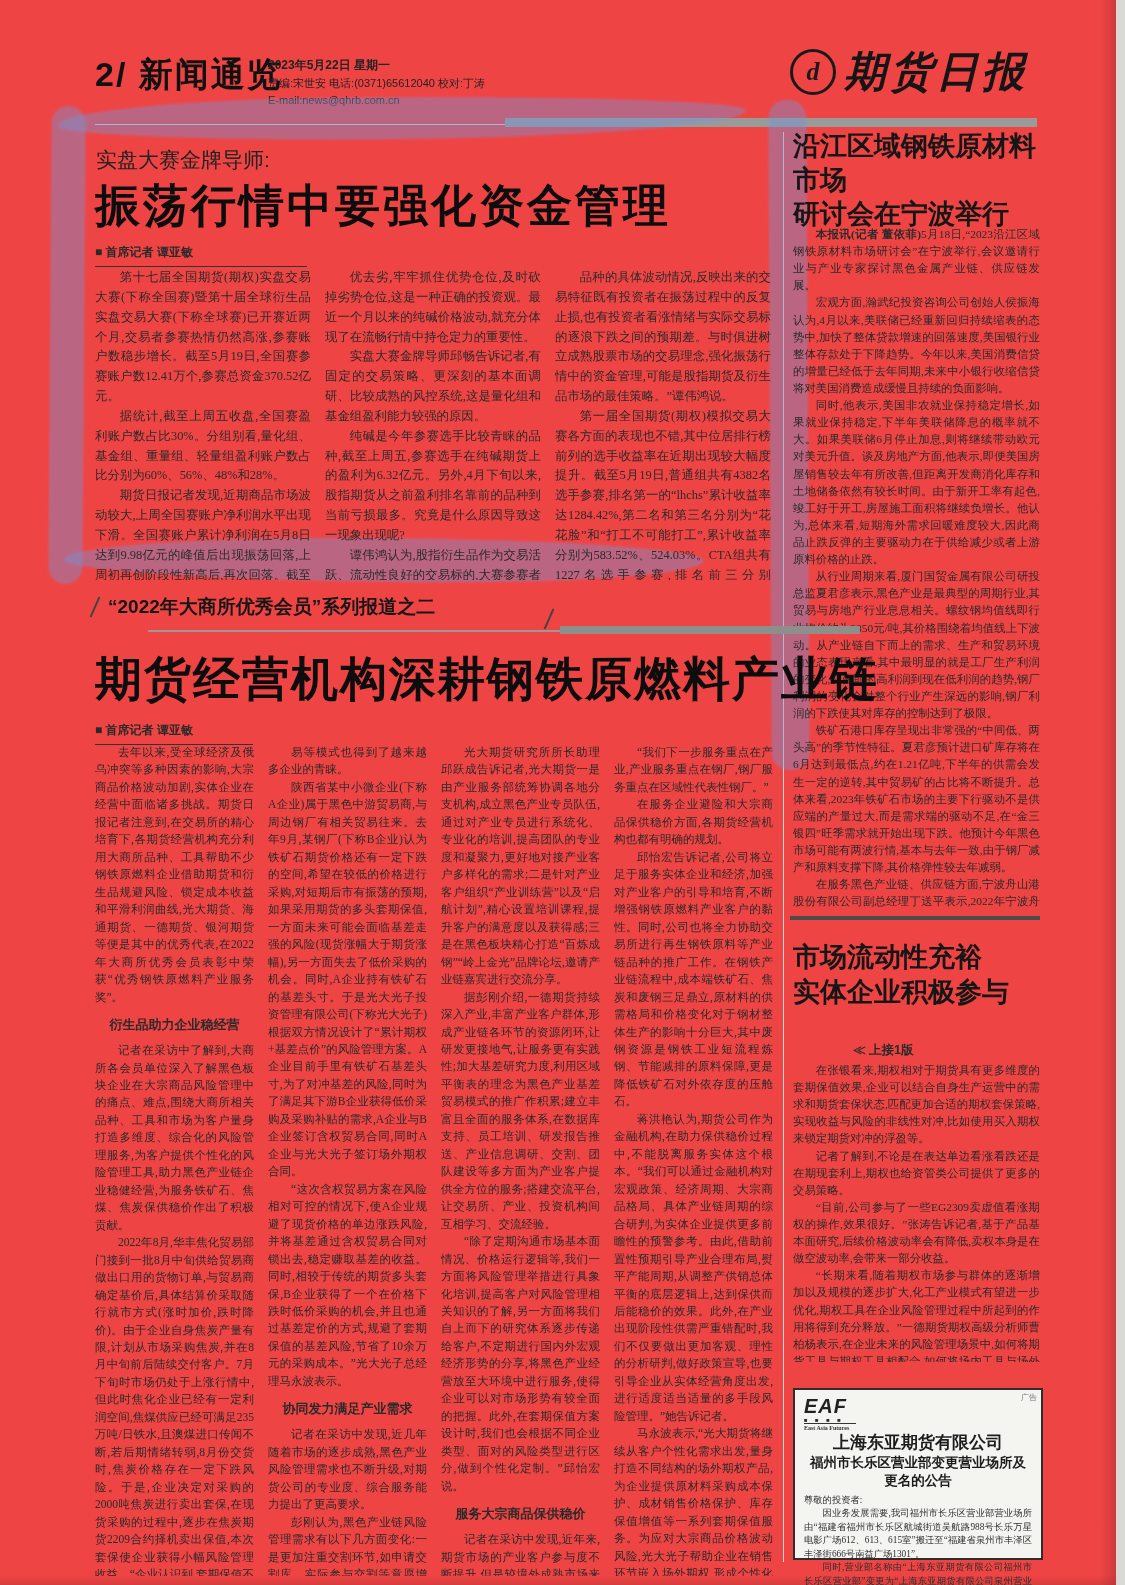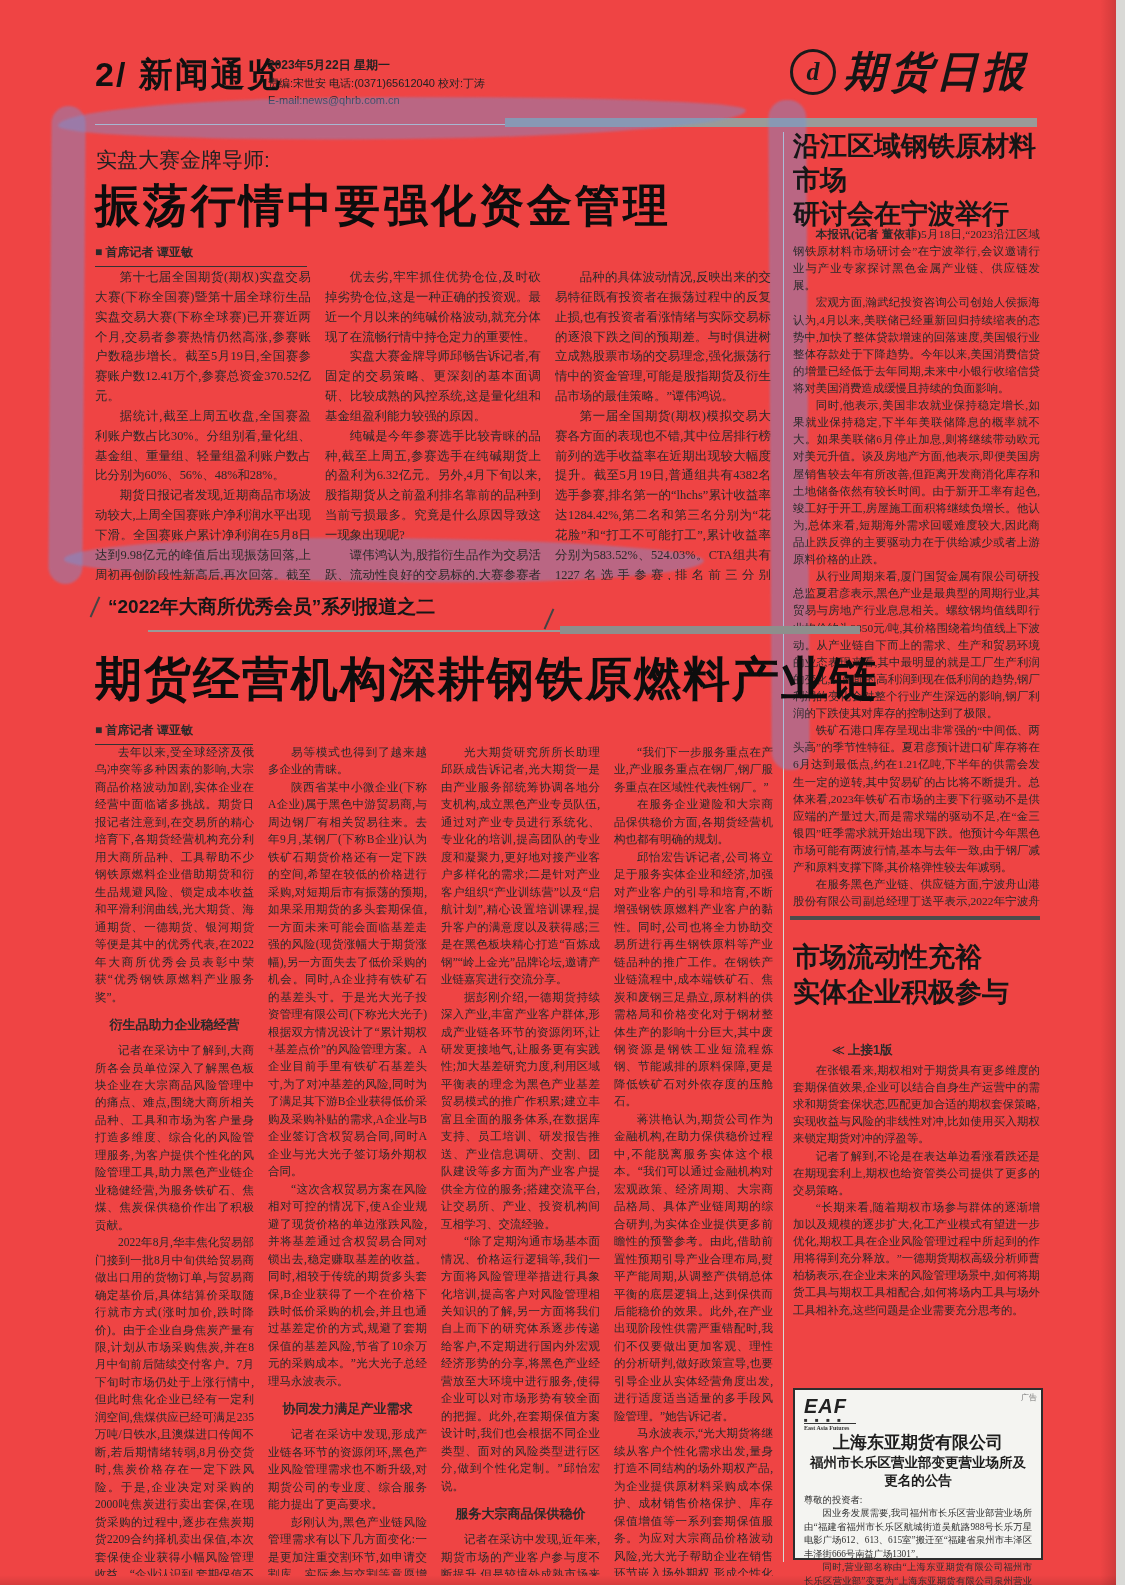--- a/index.html
+++ b/index.html
@@ -54,21 +54,21 @@
   
   .a2-head{position:absolute;left:793px;top:130px;width:250px;font-family:"Liberation Sans",sans-serif;
         font-weight:600;font-size:27px;line-height:1.25;color:#161616;}
   .a2-body{position:absolute;left:793px;top:226px;width:247px;height:682px;overflow:hidden;text-align:justify;}
   .a2-body .para{font-size:11.4px;line-height:1.5;}
   .divider{position:absolute;left:790px;top:916px;width:250px;height:4px;background:#4c4c4c;}
 
   
   .a3-head{position:absolute;left:793px;top:940px;width:250px;font-family:"Liberation Sans",sans-serif;
         font-weight:600;font-size:27px;line-height:1.3;color:#161616;}
-  .a3-cont{position:absolute;left:832px;top:1042px;font-family:"Liberation Sans",sans-serif;
+  .a3-cont{position:absolute;left:853px;top:1042px;font-family:"Liberation Sans",sans-serif;
         font-weight:700;font-size:12.5px;}
   .a3-body{position:absolute;left:793px;top:1062px;width:247px;height:300px;overflow:hidden;text-align:justify;}
   .a3-body .para{font-size:11.4px;line-height:1.5;}
 
   
   .sk-wrap{position:absolute;left:90px;top:594px;width:685px;}
   .sk-text{font-family:"Liberation Sans",sans-serif;font-weight:700;font-size:19px;color:#161616;
         padding-left:18px;}
   .sk-line{position:absolute;left:58px;top:36px;width:500px;height:2px;background:#9a9a98;}
   .sk-bar{position:absolute;left:470px;top:32px;width:300px;height:8px;background:#8e8e8c;}
@@ -161,20 +161,21 @@
   <div class="divider"></div>
 
   <div class="a3-head">
     <div>市场流动性充裕</div>
     <div>实体企业积极参与</div>
   </div>
   <div class="a3-cont">≪ 上接1版</div>
   <div class="a3-body">
       <p class="para">在张银看来,期权相对于期货具有更多维度的套期保值效果,企业可以结合自身生产运营中的需求和期货套保状态,匹配更加合适的期权套保策略,实现收益与风险的非线性对冲,比如使用买入期权来锁定期货对冲的浮盈等。</p>
       <p class="para">记者了解到,不论是在表达单边看涨看跌还是在期现套利上,期权也给资管类公司提供了更多的交易策略。</p>
+      <p class="para">“目前,公司参与了一些EG2309卖虚值看涨期权的操作,效果很好。”张涛告诉记者,基于产品基本面研究,后续价格波动率会有降低,卖权本身是在做空波动率,会带来一部分收益。</p>
       <p class="para">“长期来看,随着期权市场参与群体的逐渐增加以及规模的逐步扩大,化工产业模式有望进一步优化,期权工具在企业风险管理过程中所起到的作用将得到充分释放。”一德期货期权高级分析师曹柏杨表示,在企业未来的风险管理场景中,如何将期货工具与期权工具相配合,如何将场内工具与场外工具相补充,这些问题是企业需要充分思考的。</p>
     </div>
 
   <div class="sk-wrap">
     <span class="sk-slash1"></span>
     <span class="sk-text">“2022年大商所优秀会员”系列报道之二</span>
     <span class="sk-line"></span>
     <span class="sk-bar"></span>
     <span class="sk-slash2"></span>
   </div>
@@ -186,21 +187,21 @@
         <p class="para">去年以来,受全球经济及俄乌冲突等多种因素的影响,大宗商品价格波动加剧,实体企业在经营中面临诸多挑战。期货日报记者注意到,在交易所的精心培育下,各期货经营机构充分利用大商所品种、工具帮助不少钢铁原燃料企业借助期货和衍生品规避风险、锁定成本收益和平滑利润曲线,光大期货、海通期货、一德期货、银河期货等便是其中的优秀代表,在2022年大商所优秀会员表彰中荣获“优秀钢铁原燃料产业服务奖”。</p>
         <div class="subhead">衍生品助力企业稳经营</div>
         <p class="para">记者在采访中了解到,大商所各会员单位深入了解黑色板块企业在大宗商品风险管理中的痛点、难点,围绕大商所相关品种、工具和市场为客户量身打造多维度、综合化的风险管理服务,为客户提供个性化的风险管理工具,助力黑色产业链企业稳健经营,为服务铁矿石、焦煤、焦炭保供稳价作出了积极贡献。</p>
         <p class="para">2022年8月,华丰焦化贸易部门接到一批8月中旬供给贸易商做出口用的货物订单,与贸易商确定基价后,具体结算价采取随行就市方式(涨时加价,跌时降价)。由于企业自身焦炭产量有限,计划从市场采购焦炭,并在8月中旬前后陆续交付客户。7月下旬时市场仍处于上涨行情中,但此时焦化企业已经有一定利润空间,焦煤供应已经可满足235万吨/日铁水,且澳煤进口传闻不断,若后期情绪转弱,8月份交货时,焦炭价格存在一定下跌风险。于是,企业决定对采购的2000吨焦炭进行卖出套保,在现货采购的过程中,逐步在焦炭期货2209合约择机卖出保值,本次套保使企业获得小幅风险管理收益。“企业认识到,套期保值不在于从期货交易中获取高额利润,而是要用期货交易对冲现货贸易潜在的亏损风险,从而将整体盈亏平衡控制在既定范围内。”一德期货黑色事业部总经理彭刚介绍道。</p>
       </div>
     <div class="col">
         <p class="para">易等模式也得到了越来越多企业的青睐。</p>
         <p class="para">陕西省某中小微企业(下称A企业)属于黑色中游贸易商,与周边钢厂有相关贸易往来。去年9月,某钢厂(下称B企业)认为铁矿石期货价格还有一定下跌的空间,希望在较低的价格进行采购,对短期后市有振荡的预期,如果采用期货的多头套期保值,一方面未来可能会面临基差走强的风险(现货涨幅大于期货涨幅),另一方面失去了低价采购的机会。同时,A企业持有铁矿石的基差头寸。于是光大光子投资管理有限公司(下称光大光子)根据双方情况设计了“累计期权+基差点价”的风险管理方案。A企业目前手里有铁矿石基差头寸,为了对冲基差的风险,同时为了满足其下游B企业获得低价采购及采购补贴的需求,A企业与B企业签订含权贸易合同,同时A企业与光大光子签订场外期权合同。</p>
         <p class="para">“这次含权贸易方案在风险相对可控的情况下,使A企业规避了现货价格的单边涨跌风险,并将基差通过含权贸易合同对锁出去,稳定赚取基差的收益。同时,相较于传统的期货多头套保,B企业获得了一个在价格下跌时低价采购的机会,并且也通过基差定价的方式,规避了套期保值的基差风险,节省了10余万元的采购成本。”光大光子总经理马永波表示。</p>
         <div class="subhead">协同发力满足产业需求</div>
-        <p class="para">记者在采访中发现,形成产业链各环节的资源闭环,黑色产业风险管理需求也不断升级,对期货公司的专业度、综合服务能力提出了更高要求。</p>
+        <p class="para">记者在采访中发现,近几年随着市场的逐步成熟,黑色产业风险管理需求也不断升级,对期货公司的专业度、综合服务能力提出了更高要求。</p>
         <p class="para">彭刚认为,黑色产业链风险管理需求有以下几方面变化:一是更加注重交割环节,如申请交割库、实际参与交割等意愿增强;二是更加注重研究体系的搭建,如完整的分析框架、宏观分析体系等培训诉求增强;三是更加注重实战化服务,对策略诉求增强,对策略可操作性要求提高;四是更加灵活地使用金融工具,对期权等金融工具的学习诉求增强;五是更加注重风险管理体系化,保值管理制度等培训诉求增强;六是更加注重信息交流,期货公司、产业、交易所、投资机构等搭建交流平台的诉求增强。</p>
       </div>
     <div class="col">
         <p class="para">光大期货研究所所长助理邱跃成告诉记者,光大期货一是由产业服务部统筹协调各地分支机构,成立黑色产业专员队伍,通过对产业专员进行系统化、专业化的培训,提高团队的专业度和凝聚力,更好地对接产业客户多样化的需求;二是针对产业客户组织“产业训练营”以及“启航计划”,精心设置培训课程,提升客户的满意度以及获得感;三是在黑色板块精心打造“百炼成钢”“岭上金光”品牌论坛,邀请产业链嘉宾进行交流分享。</p>
         <p class="para">据彭刚介绍,一德期货持续深入产业,丰富产业客户群体,形成产业链各环节的资源闭环,让研发更接地气,让服务更有实践性;加大基差研究力度,利用区域平衡表的理念为黑色产业基差贸易模式的推广作积累;建立丰富且全面的服务体系,在数据库支持、员工培训、研发报告推送、产业信息调研、交割、团队建设等多方面为产业客户提供全方位的服务;搭建交流平台,让交易所、产业、投资机构间互相学习、交流经验。</p>
         <p class="para">“除了定期沟通市场基本面情况、价格运行逻辑等,我们一方面将风险管理举措进行具象化培训,提高客户对风险管理相关知识的了解,另一方面将我们自上而下的研究体系逐步传递给客户,不定期进行国内外宏观经济形势的分享,将黑色产业经营放至大环境中进行服务,使得企业可以对市场形势有较全面的把握。此外,在套期保值方案设计时,我们也会根据不同企业类型、面对的风险类型进行区分,做到个性化定制。”邱怡宏说。</p>
         <div class="subhead">服务大宗商品保供稳价</div>
         <p class="para">记者在采访中发现,近年来,期货市场的产业客户参与度不断提升,但是较境外成熟市场来说仍存一定差距,产业客户的参与度有待提高。</p>
       </div>
     <div class="col">

